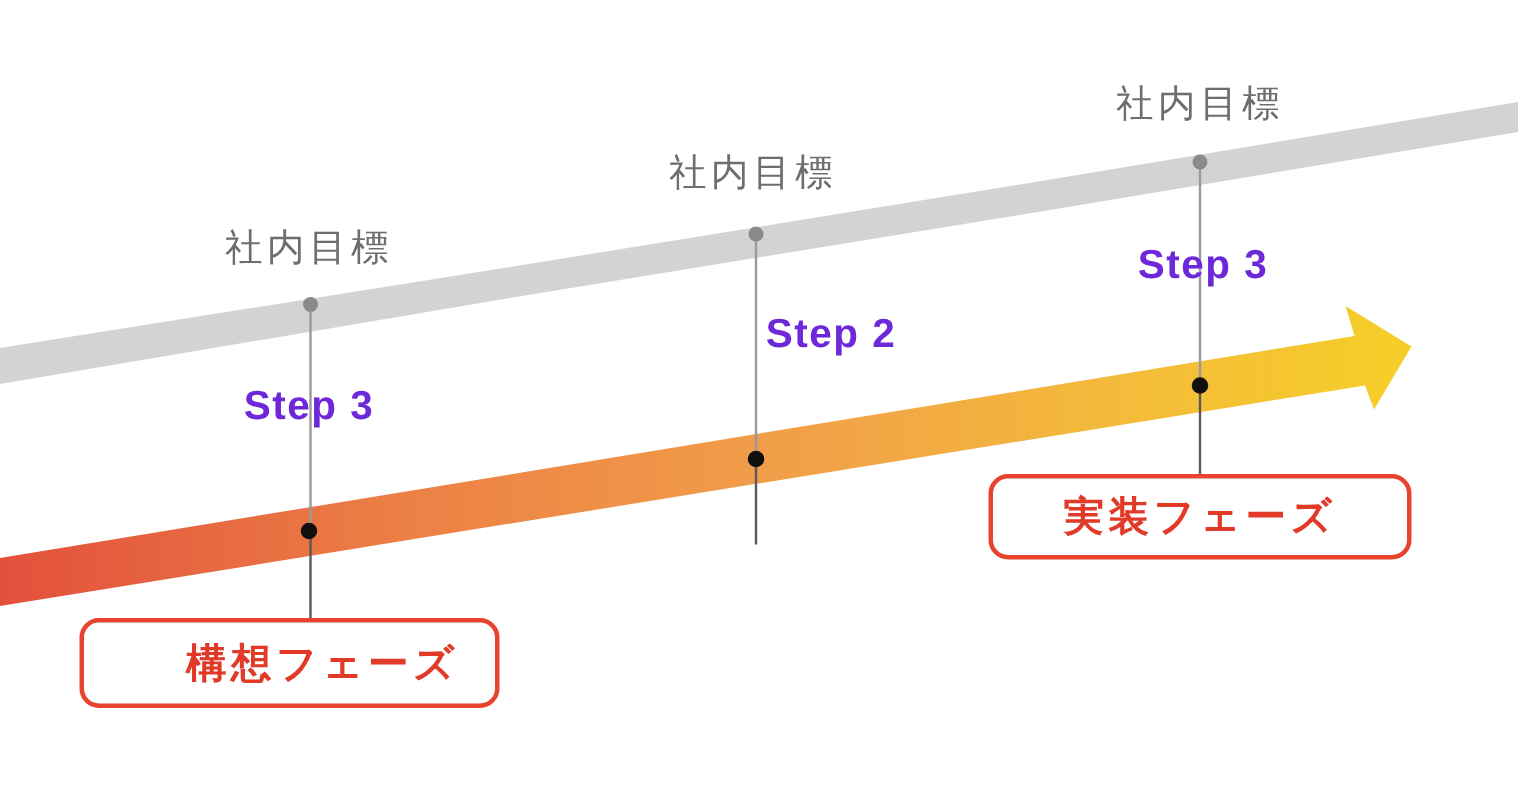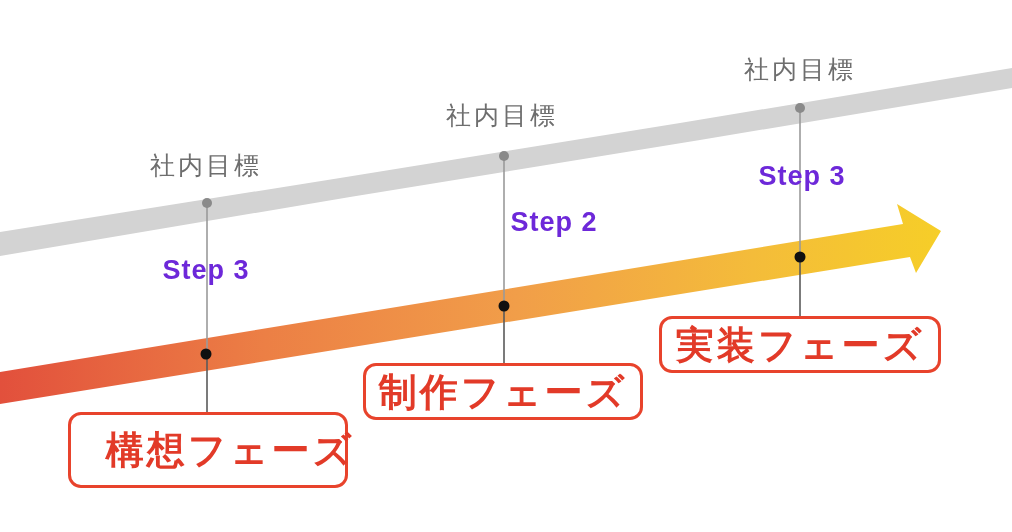--- a/index.html
+++ b/index.html
@@ -48,34 +48,34 @@
     background: #ffffff;
     border: 3px solid #e8432c;
     border-radius: 13px;
     display: flex;
     align-items: center;
     justify-content: center;
     box-sizing: border-box;
   }
   .phase-box .phase-text {
     color: #e23a28;
-    font-size: 38px;
+    font-size: 27px;
     font-weight: 700;
     letter-spacing: 3px;
     white-space: nowrap;
     line-height: 1;
   }
   
   .goal-label.s1 { left: 206px; top: 153px; }
   .goal-label.s2 { left: 502px; top: 103px; }
   .goal-label.s3 { left: 800px; top: 57px;  }
   .step-label.s1 { left: 206px; top: 257px; }
   .step-label.s2 { left: 506px; top: 209px; margin-left: 48px; }
   .step-label.s3 { left: 802px; top: 163px; }
-  .phase-box.s1  { left: 68px;  top: 412px; height: 76px; padding-left: 44px; }
+  .phase-box.s1  { left: 53px;  top: 412px; height: 60px; padding-left: 44px; }
   .phase-box.s2  { left: 363px; top: 363px; }
   .phase-box.s3  { left: 659px; top: 316px; width: 282px; }
 </style>
 </head>
 <body>
 
 <div class="stage">
 
   <svg class="layer" viewBox="0 0 1012 532" aria-hidden="true">
     <defs>
@@ -109,23 +109,20 @@
   </svg>
 
   <div class="goal-label s1">社内目標</div>
   <div class="step-label s1">Step 3</div>
   <div class="phase-box s1">
     <span class="phase-text">構想フェーズ</span>
   </div>
 
   <div class="goal-label s2">社内目標</div>
   <div class="step-label s2">Step 2</div>
-  <div class="phase-box s2">
-    <span class="phase-text">制作フェーズ</span>
-  </div>
 
   <div class="goal-label s3">社内目標</div>
   <div class="step-label s3">Step 3</div>
   <div class="phase-box s3">
     <span class="phase-text">実装フェーズ</span>
   </div>
 
 </div>
 
 </body></html>

